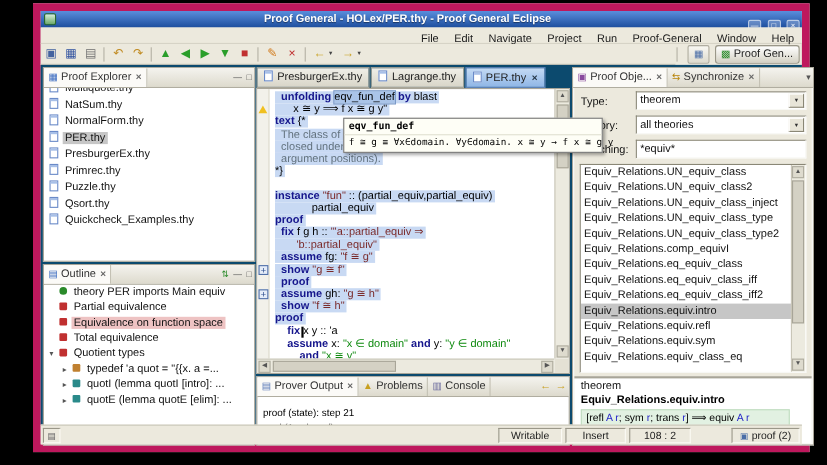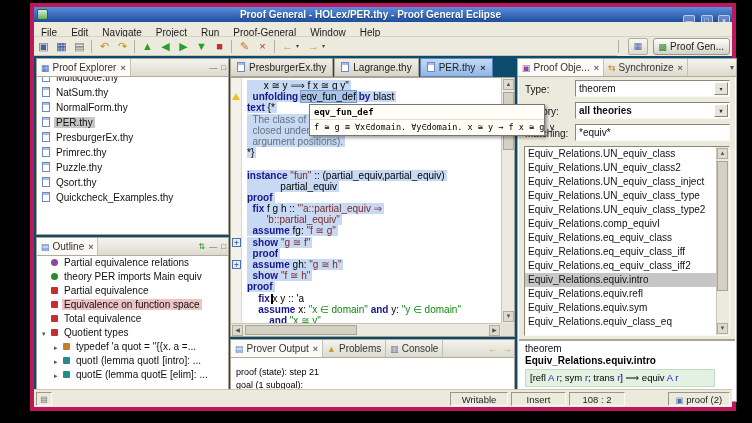--- a/index.html
+++ b/index.html
@@ -1,25 +1,25 @@
 <!DOCTYPE html>
 <html><head>
 <meta charset="utf-8">
 <style>
   *{box-sizing:border-box;margin:0;padding:0;font-family:"Liberation Sans",sans-serif;}
   html,body{width:752px;height:423px;background:#000;overflow:hidden;}
-  #win{position:absolute;left:30px;top:3px;width:706px;height:408px;background:#ece9dd;border:4px solid #be185d;}
+  #win{position:absolute;left:30px;top:3px;width:706px;height:408px;background:#ece9dd;border:7px solid #be185d;}
   
   .titlebar{position:absolute;left:0;top:0;right:0;height:15px;background:linear-gradient(#5a8edc,#1d4e9e);}
   .tb-ic{position:absolute;left:3px;top:2px;width:11px;height:11px;background:linear-gradient(#d8f0d8,#6aa86a);border:1px solid #2a6a2a;border-radius:2px;}
   .tb-title{position:absolute;left:20px;right:45px;text-align:center;line-height:15px;font-weight:bold;font-size:10px;color:#fff;text-shadow:0 1px 1px rgba(0,0,0,.45);white-space:nowrap;overflow:hidden;}
   .tb-btns{position:absolute;right:2px;top:2px;}
   .tbb{display:inline-block;width:12px;height:11px;margin-left:1px;background:rgba(255,255,255,.25);border:1px solid rgba(255,255,255,.55);color:#fff;font-size:7px;line-height:9px;text-align:center;border-radius:2px;}
   
-  .menubar{position:absolute;left:0;top:15px;right:0;height:15px;background:#ece9dd;border-bottom:1px solid #d6d3c6;}
+  .menubar{position:absolute;left:0;top:15px;right:0;height:15px;background:#ece9dd;border-bottom:1px solid #d6d3c6;text-align:right;}
   .mitem{display:inline-block;padding:0 7px;font-size:10px;line-height:14px;color:#1a1a1a;}
   
   .toolbar{position:absolute;left:0;top:30px;right:115px;height:19px;background:#ece9dd;border-bottom:1px solid #c9c6b8;white-space:nowrap;overflow:hidden;}
   .ticon{display:inline-block;width:17px;height:17px;margin:1px 0 0 1px;text-align:center;font-size:11px;line-height:16px;vertical-align:top;}
   .tdd{display:inline-block;width:8px;font-size:6px;color:#444;vertical-align:top;line-height:18px;}
   .tsep{display:inline-block;width:1px;height:13px;background:#b4b1a4;margin:3px 3px 0 3px;vertical-align:top;}
   .persp{position:absolute;right:2px;top:30px;height:19px;white-space:nowrap;}
   .psep{display:inline-block;width:1px;height:13px;background:#b4b1a4;margin:3px 5px 0 0;vertical-align:top;}
   .pbtn{display:inline-block;width:20px;height:17px;margin-top:1px;border:1px solid #b0ada0;border-radius:2px;background:linear-gradient(#f8f7f2,#dedbce);text-align:center;font-size:9px;line-height:15px;color:#4a6da7;vertical-align:top;}
   .ptab{display:inline-block;height:17px;margin-top:1px;border:1px solid #9a9789;border-radius:3px;background:linear-gradient(#ffffff,#d4d1c4);padding:0 5px;font-size:10px;line-height:15px;vertical-align:top;color:#222;}
@@ -151,43 +151,42 @@
 
     <div class="view" style="left:2px;top:181px;width:193px;height:165px;">
       <div class="vhead">
         <span class="vtab sel">
           <span class="vicon" style="color:#3a6ac0">▤</span><span>Outline</span><span class="vclose">×</span>
         </span>
         <span class="vhicons"><span style="color:#2a8a2a">⇅</span><span>—</span><span>□</span></span>
       </div>
       <div class="vbody">
           <div id="outlineBody">
-            <div class="trow orow15"><span class="oarr"></span><span class="oicon circle" style="background: rgb(138, 74, 158);"></span><span class="tlab">Partial equivalence relations</span></div>
             <div class="trow orow15"><span class="oarr"></span><span class="oicon circle" style="background: rgb(42, 138, 42);"></span><span class="tlab">theory PER imports Main equiv</span></div>
             <div class="trow orow15"><span class="oarr"></span><span class="oicon square" style="background: rgb(192, 48, 48);"></span><span class="tlab">Partial equivalence</span></div>
             <div class="trow orow15"><span class="oarr"></span><span class="oicon square" style="background: rgb(192, 48, 48);"></span><span class="tlab osel">Equivalence on function space</span></div>
             <div class="trow orow15"><span class="oarr"></span><span class="oicon square" style="background: rgb(192, 48, 48);"></span><span class="tlab">Total equivalence</span></div>
             <div class="trow orow15"><span class="oarr">▾</span><span class="oicon square" style="background: rgb(192, 48, 48);"></span><span class="tlab">Quotient types</span></div>
             <div class="trow orow15" style="padding-left: 16px;"><span class="oarr">▸</span><span class="oicon square" style="background: rgb(192, 128, 48);"></span><span class="tlab">typedef 'a quot = "{{x. a =...</span></div>
             <div class="trow orow15" style="padding-left: 16px;"><span class="oarr">▸</span><span class="oicon square" style="background: rgb(42, 138, 138);"></span><span class="tlab">quotI (lemma quotI [intro]: ...</span></div>
             <div class="trow orow15" style="padding-left: 16px;"><span class="oarr">▸</span><span class="oicon square" style="background: rgb(42, 138, 138);"></span><span class="tlab">quotE (lemma quotE [elim]: ...</span></div>
           </div>
         </div>
     </div>
 
     <div class="etabs" id="etabs"><span class="etab"><span class="ficon"></span><span>PresburgerEx.thy</span></span><span class="etab"><span class="ficon"></span><span>Lagrange.thy</span></span><span class="etab eact"><span class="ficon"></span><span>PER.thy</span><span class="eclose">×</span></span></div>
     <div class="editor">
       <div class="gutter" id="gutter">
           <span class="warnmark" style="top: 15.2px;"></span>
           <span class="plusmark" style="top: 159.8px;">+</span>
           <span class="plusmark" style="top: 182.2px;">+</span>
         </div>
       <div class="codearea" id="codearea">
+          <div class="cline"><span class="procbg"><span class="cp">  </span><span class="ck">unfolding</span><span class="cp"> </span><span class="chl">eqv_fun_def</span><span class="cp"> </span><span class="ck">by</span><span class="cp"> blast</span></span></div>
           <div class="cline"><span class="procbg"><span class="cp">      x ≅ y ⟹ f x ≅ g y"</span></span></div>
-          <div class="cline"><span class="procbg"><span class="cp">  </span><span class="ck">unfolding</span><span class="cp"> </span><span class="chl">eqv_fun_def</span><span class="cp"> </span><span class="ck">by</span><span class="cp"> blast</span></span></div>
           <div class="cline"><span class="procbg"><span class="ck">text</span><span class="cp"> {*</span></span></div>
           <div class="cline"><span class="procbg"><span class="cc">  The class of partial equivalence relations is</span></span></div>
           <div class="cline"><span class="procbg"><span class="cc">  closed under function spaces (in \emph{both}</span></span></div>
           <div class="cline"><span class="procbg"><span class="cc">  argument positions).</span></span></div>
           <div class="cline"><span class="procbg"><span class="cp">*}</span></span></div>
           <div class="cline"><span class="cp"></span></div>
           <div class="cline"><span class="procbg"><span class="ck">instance</span><span class="cp"> </span><span class="cs">"fun"</span><span class="cp"> :: (partial_equiv,partial_equiv)</span></span></div>
           <div class="cline"><span class="procbg"><span class="cp">            partial_equiv</span></span></div>
           <div class="cline"><span class="procbg"><span class="ck">proof</span></span></div>
           <div class="cline"><span class="procbg"><span class="cp">  </span><span class="ck">fix</span><span class="cp"> f g h :: </span><span class="cs">"'a::partial_equiv ⇒</span></span></div>
@@ -234,21 +233,21 @@
 
     <div class="view" style="left:483px;top:2px;width:220px;height:344px;">
       <div class="vhead">
         <span id="objTabs"><span class="vtab sel"><span class="vicon" style="color: rgb(138, 74, 158);">▣</span><span>Proof Obje...</span><span class="vclose">×</span></span><span class="vtab"><span class="vicon" style="color: rgb(184, 134, 11);">⇆</span><span>Synchronize</span><span class="vclose">×</span></span></span>
         <span class="vhicons"><span>▾</span></span>
       </div>
       <div class="objbody">
         <span class="flab" style="top:2px;">Type:</span>
         <span class="combo" style="top:3px;"><span>theorem</span><span class="cbtn">▾</span></span>
         <span class="flab" style="top:24px;">Theory:</span>
-        <span class="combo" style="top:25px;font-weight:bold;"><span>all theories</span><span class="cbtn">▾</span></span>
+        <span class="combo" style="top:25px;"><span>all theories</span><span class="cbtn">▾</span></span>
         <span class="flab" style="top:46px;">Matching:</span>
         <input class="minput" style="top: 47px;" value="*equiv*">
         <div class="objlist">
           <div id="objList">
               <div class="orow">Equiv_Relations.UN_equiv_class</div>
               <div class="orow">Equiv_Relations.UN_equiv_class2</div>
               <div class="orow">Equiv_Relations.UN_equiv_class_inject</div>
               <div class="orow">Equiv_Relations.UN_equiv_class_type</div>
               <div class="orow">Equiv_Relations.UN_equiv_class_type2</div>
               <div class="orow">Equiv_Relations.comp_equivI</div>

